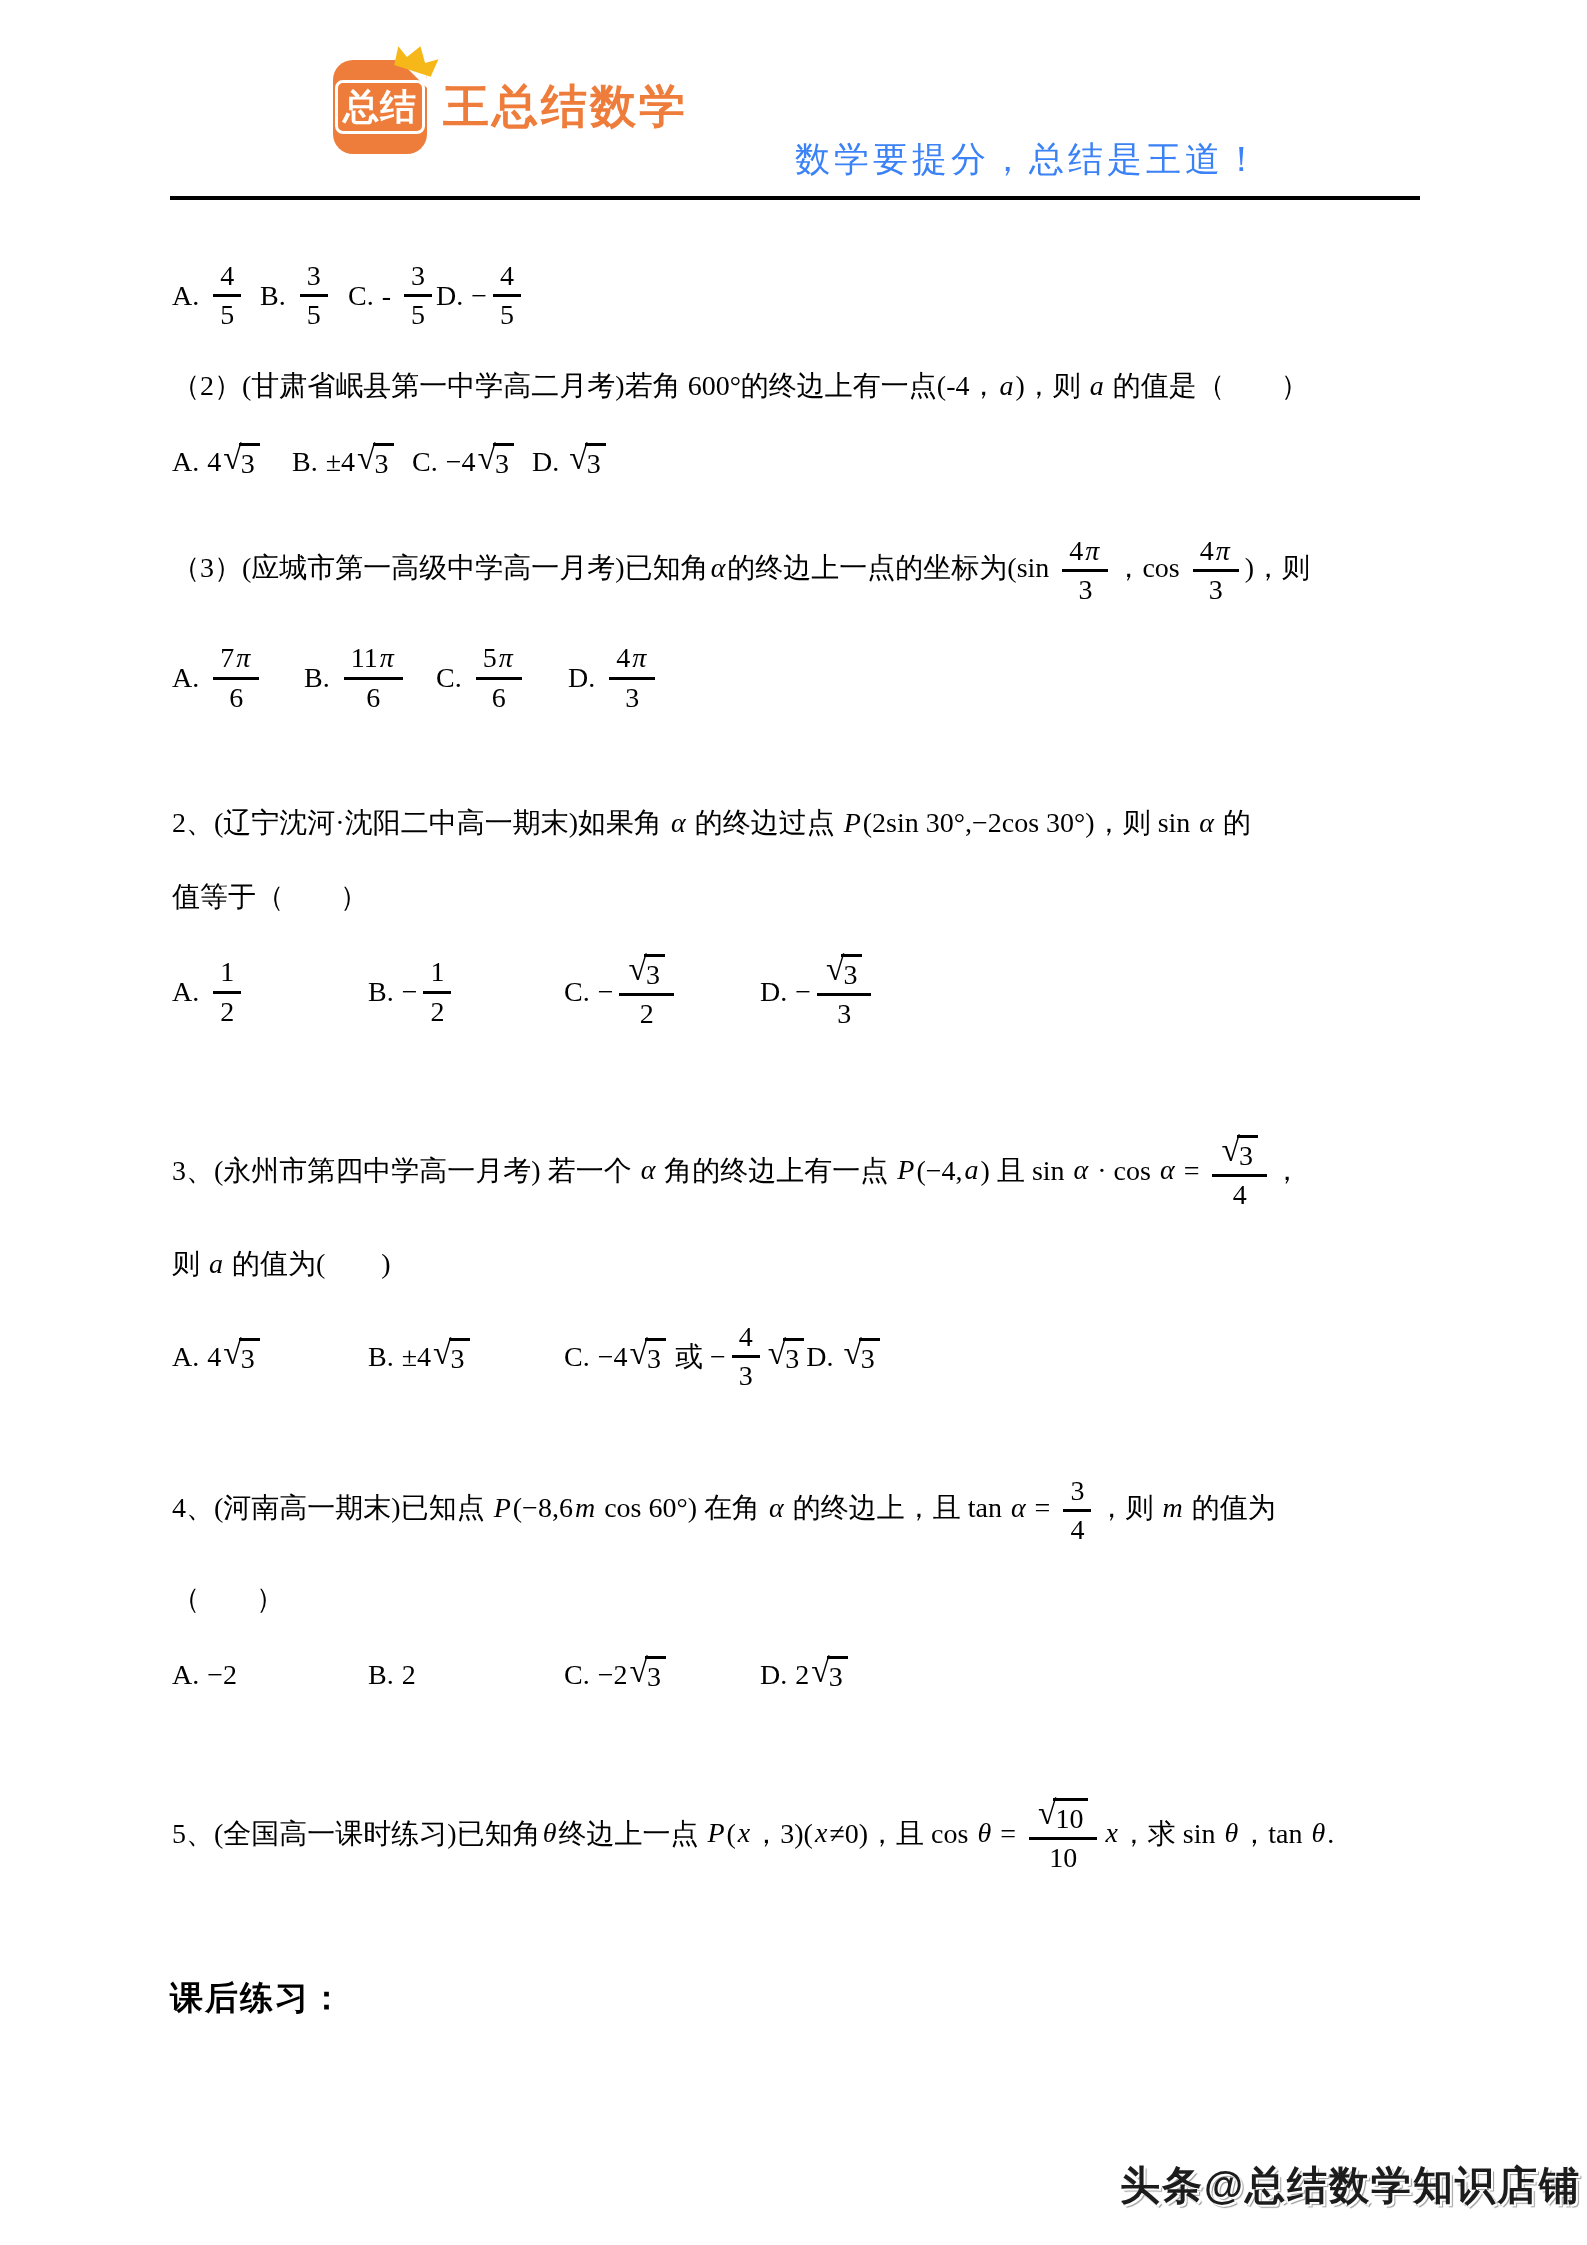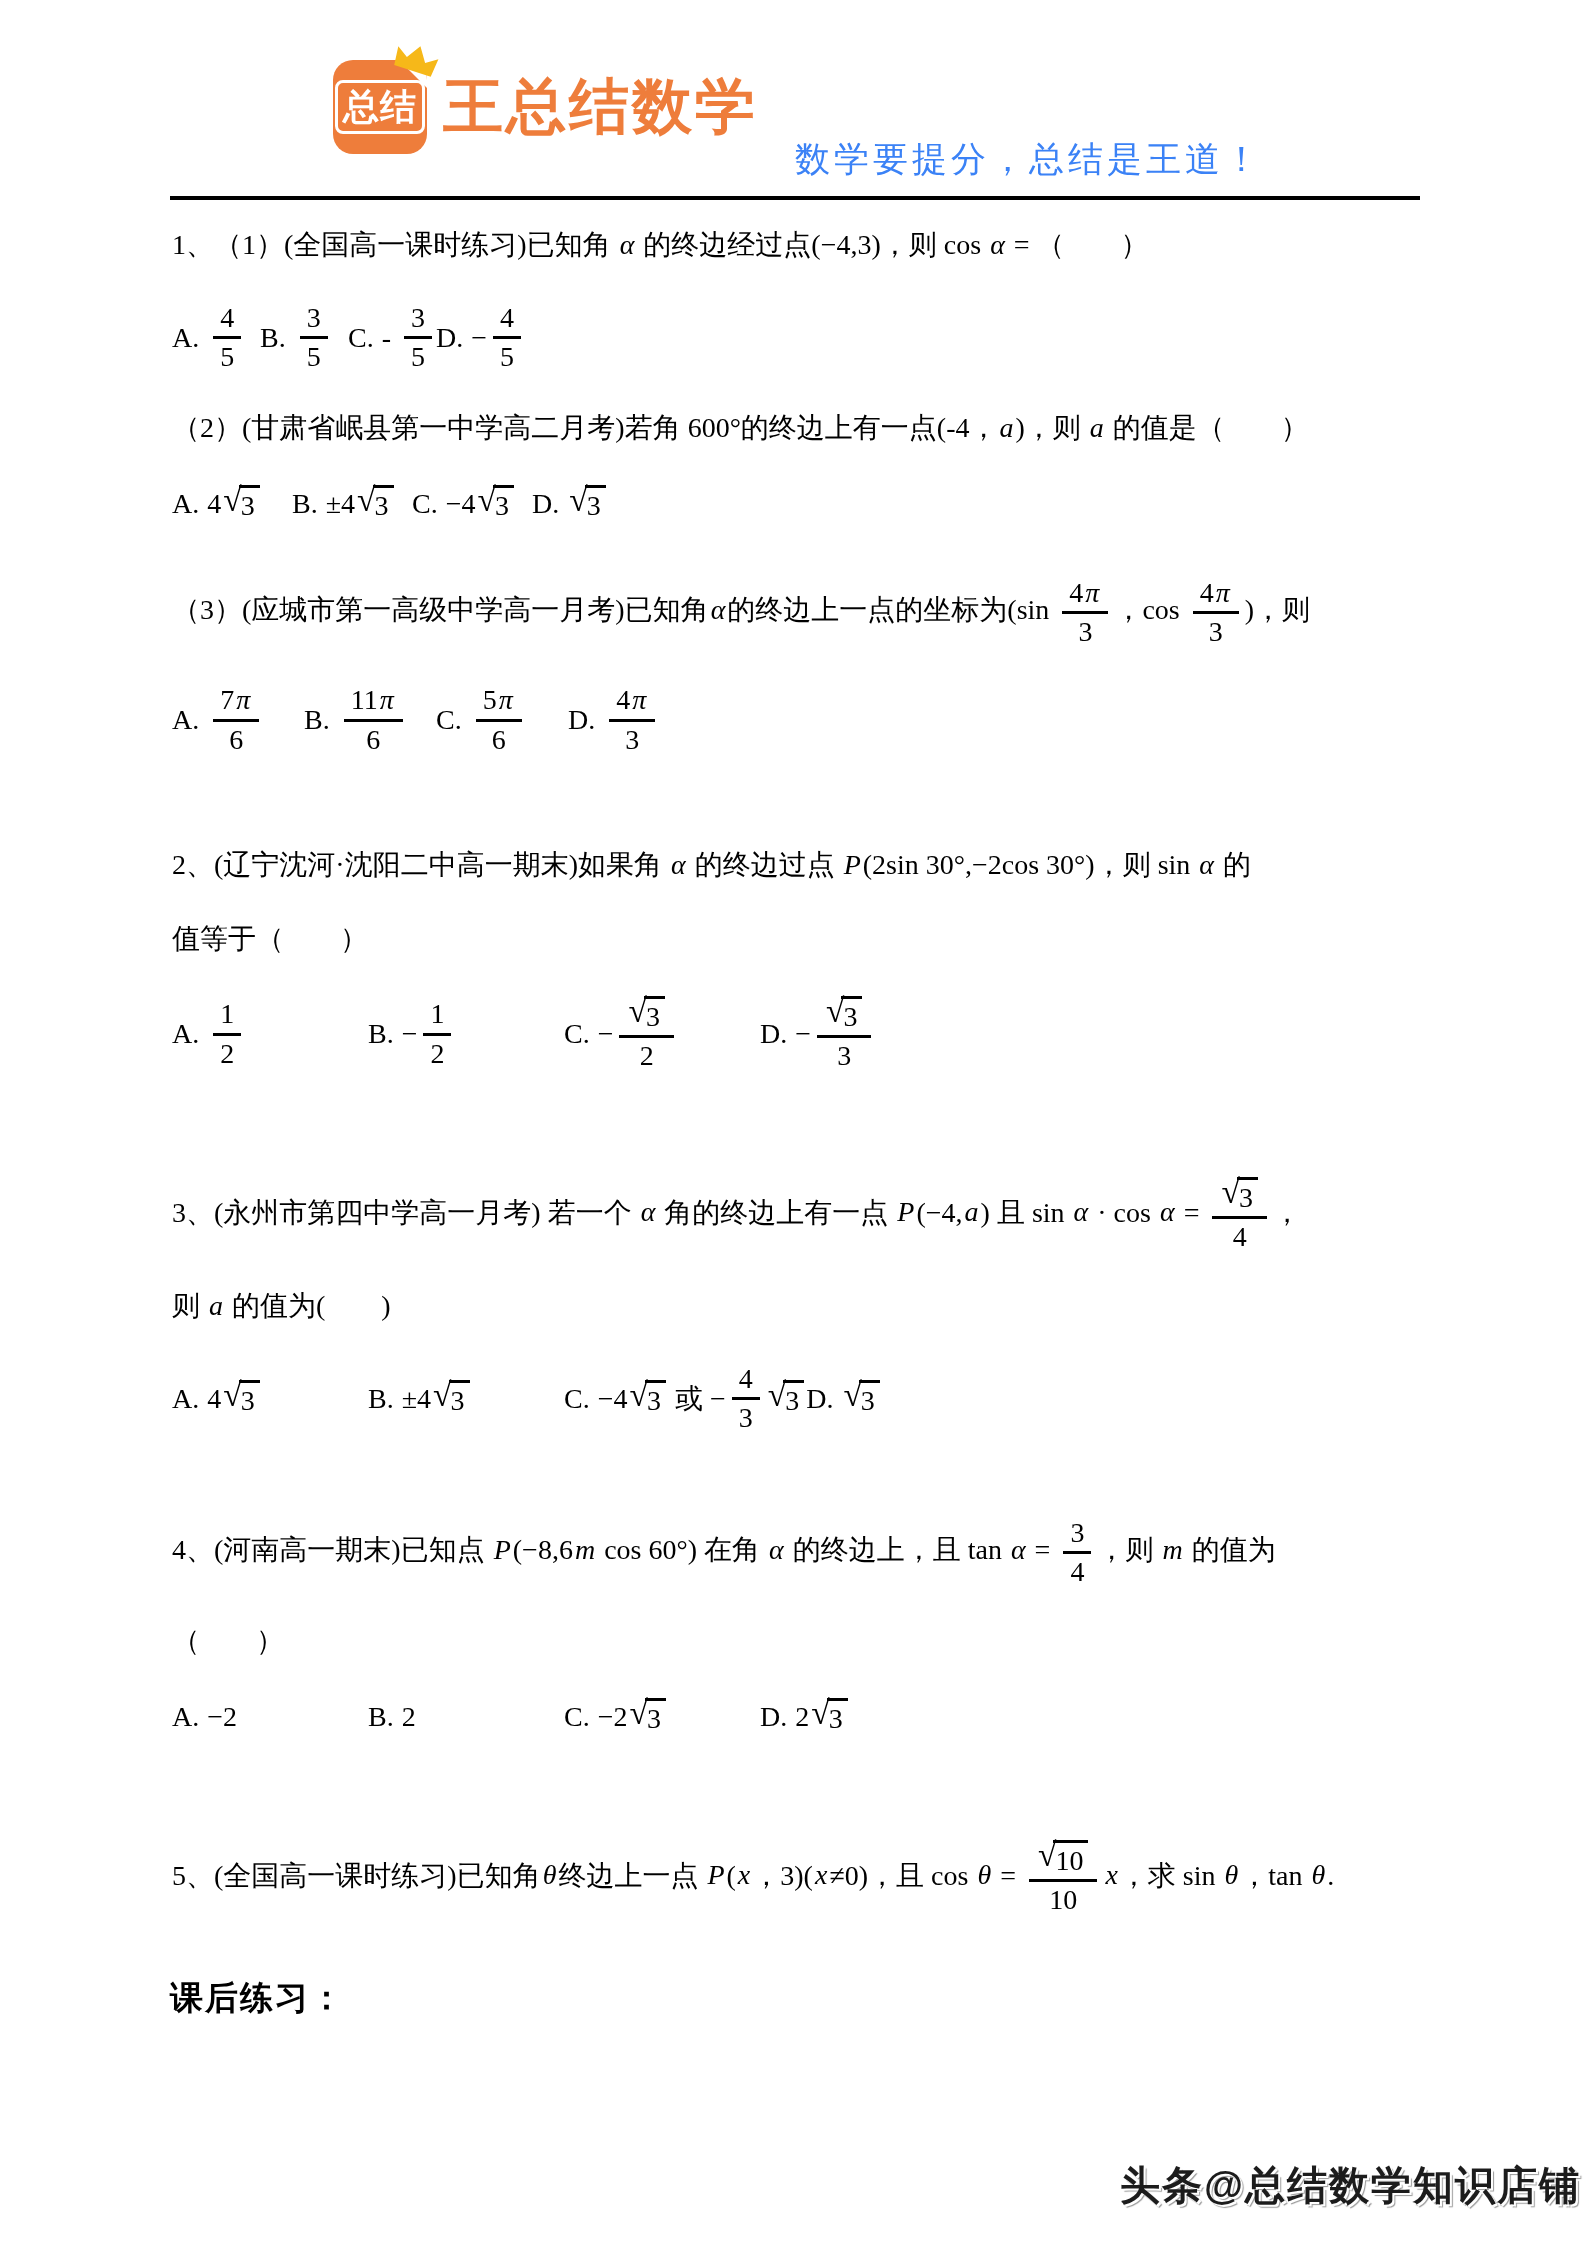--- a/index.html
+++ b/index.html
@@ -23,21 +23,21 @@
     border-top-right-radius:20px;
   }
   .badge-text {
     color:#fff; font-weight:bold; font-size:36px; letter-spacing:1px;
     font-family:"Liberation Sans","DejaVu Sans",sans-serif;
     border:3px solid #fff; border-radius:8px; padding:4px 5px; line-height:1.1;
   }
   .crown { position:absolute; top:-16px; right:-12px; width:46px; height:32px; transform:rotate(18deg); }
   .wordmark {
     font-family:Liberation Serif, serif;
-    font-weight:bold; font-size:60px; color:var(--brand,#ee7d3b); letter-spacing:3px;
+    font-weight:bold; font-size:46px; color:var(--brand,#ee7d3b); letter-spacing:3px;
   }
   .tagline {
     position:absolute; left:795px; top:136px; font-size:35px; color:#3b82f6;
     font-family:"Liberation Serif","DejaVu Serif",serif; letter-spacing:4px;
   }
   .rule { position:absolute; left:170px; top:196px; width:1250px; height:4px; background:#000; }
 
   
   #problems { position:absolute; left:172px; top:224px; width:1268px; font-size:28px; }
   .line { line-height:1.5; white-space:pre-wrap; }
@@ -94,21 +94,20 @@
     </div>
     <span class="wordmark">王总结数学</span>
   </div>
 
   <div class="tagline">数学要提分，总结是王道！</div>
 
   <div class="rule"></div>
 
   <main id="problems">
       <div class="problem">
-        <div class="line"><span class="tx">1、（1）(全国高一课时练习)已知角 </span><span class="it">α</span><span class="tx"> 的终边经过点(−4,3)，则 cos </span><span class="it">α</span><span class="tx"> = （　　）</span></div>
         <div class="options compact">
           <div class="option"><span class="olabel">A.</span><span class="frac"><span class="fn">4</span><span class="fd">5</span></span></div>
           <div class="option"><span class="olabel">B.</span><span class="frac"><span class="fn">3</span><span class="fd">5</span></span></div>
           <div class="option"><span class="olabel">C.</span><span class="tx">- </span><span class="frac"><span class="fn">3</span><span class="fd">5</span></span></div>
           <div class="option"><span class="olabel">D.</span><span class="tx">−</span><span class="frac"><span class="fn">4</span><span class="fd">5</span></span></div>
         </div>
       </div>
       <div class="problem">
         <div class="line"><span class="tx">（2）(甘肃省岷县第一中学高二月考)若角 600°的终边上有一点(-4，</span><span class="it">a</span><span class="tx">)，则 </span><span class="it">a</span><span class="tx"> 的值是（　　）</span></div>
         <div class="options medium">

